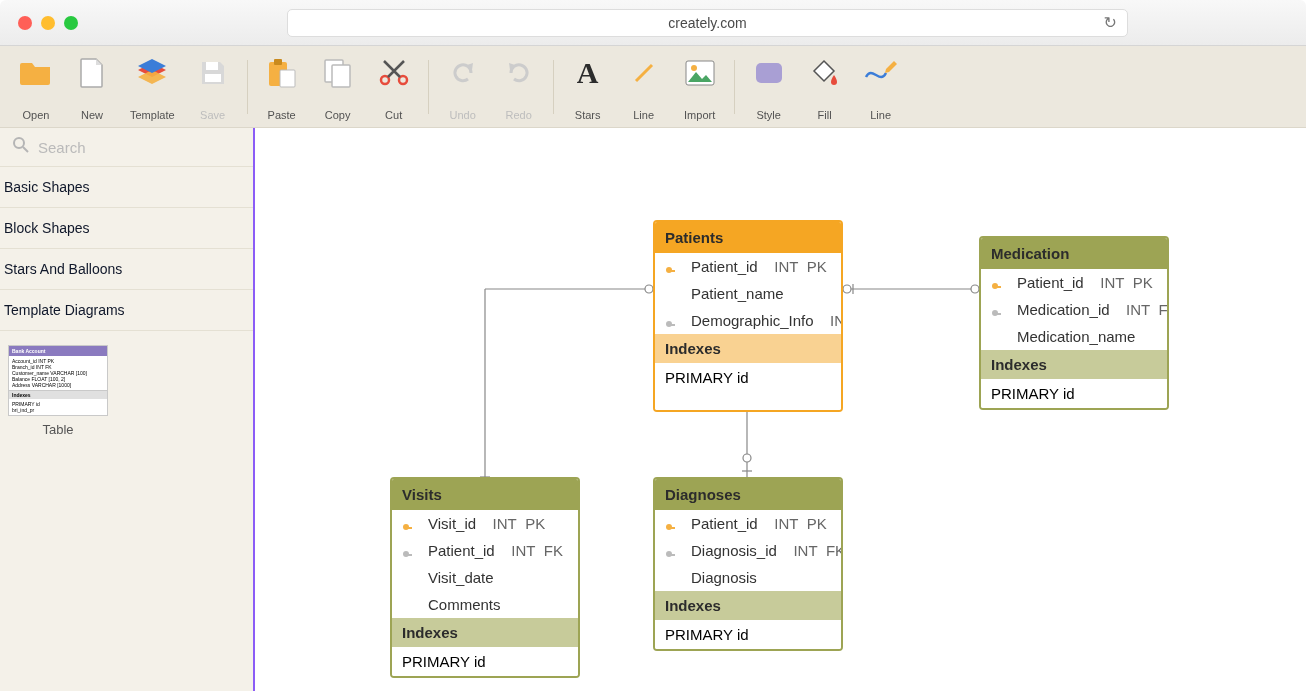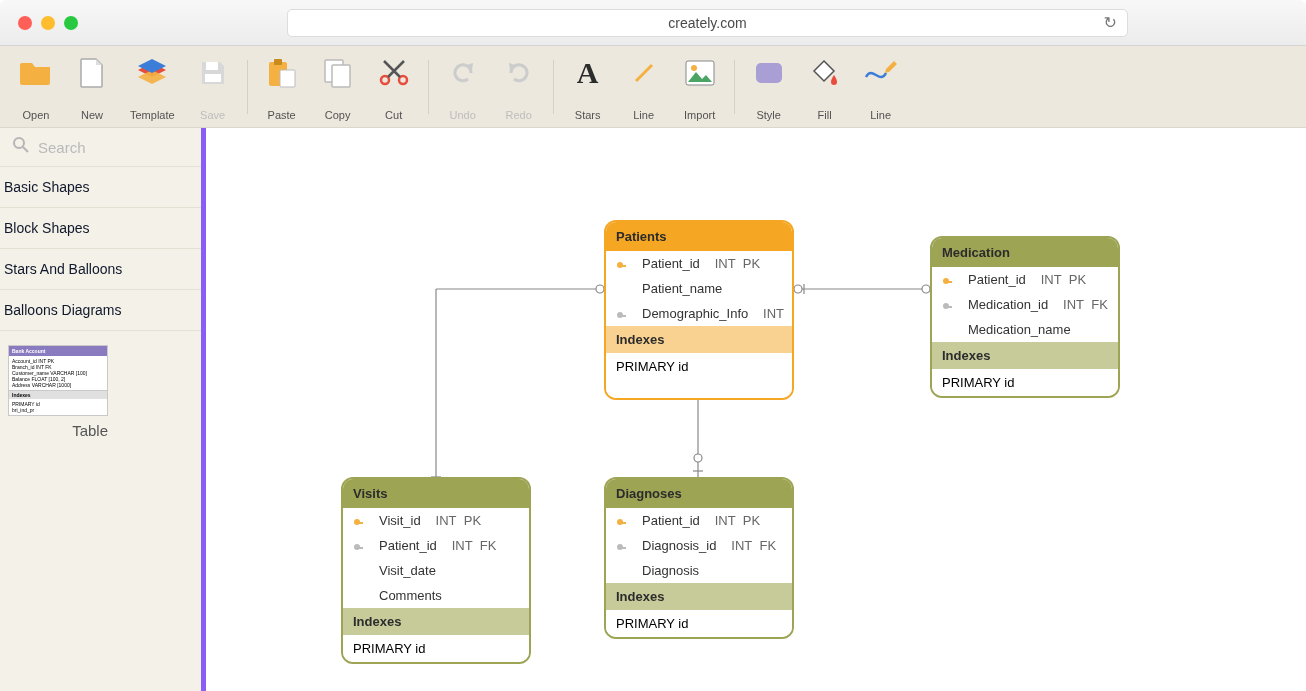--- a/index.html
+++ b/index.html
@@ -12,34 +12,34 @@
 .address-bar{flex:1;margin:0 160px 0 200px;background:#fff;border-radius:5px;height:28px;display:flex;align-items:center;justify-content:center;color:#4a4a4a;font-size:14px;border:1px solid #ddd;position:relative}
 .reload-icon{position:absolute;right:10px;color:#777;font-size:16px}
 .toolbar{height:82px;background:#ece8de;border-bottom:1px solid #dcd7ca;display:flex;align-items:center;padding:0 8px}
 .tool-group{display:flex;gap:0}
 .tool-sep{width:1px;height:54px;background:#d6d0c0;margin:0 6px;align-self:center}
 .tool-btn{display:flex;flex-direction:column;align-items:center;justify-content:center;padding:6px 10px 4px;cursor:pointer;min-width:48px}
 .tool-icon{width:36px;height:36px;display:flex;align-items:center;justify-content:center}
 .tool-label{font-size:11px;color:#525252;margin-top:18px}
 .disabled .tool-label{color:#bdbdbd}
 .app-body{display:flex;height:calc(691px - 46px - 82px)}
-.sidebar{width:206px;background:#f4f1e9;border-right:5px solid #8b5cf6;display:flex;flex-direction:column}
+.sidebar{width:255px;background:#f4f1e9;border-right:2px solid #8b5cf6;display:flex;flex-direction:column}
 .search-row{display:flex;align-items:center;padding:8px 12px;border-bottom:1px solid #e4e0d3}
 .search-input{flex:1;border:none;background:transparent;font-size:15px;color:#bababa;outline:none;margin-left:8px}
 .search-input::placeholder{color:#bababa}
 .side-item{padding:12px 4px;border-bottom:1px solid #e4e0d3;font-size:14px;color:#0f172a;cursor:pointer}
 .shape-preview{padding:14px 8px;display:flex;flex-direction:column;align-items:flex-start}
 .shape-thumb{width:100px;border:1px solid #c9c9c9;background:#fff;font-size:5px;line-height:1.2}
 .shape-thumb-head{background:#8a7abf;color:#fff;padding:2px 3px;font-weight:bold}
 .shape-thumb-body{padding:2px 3px;border-bottom:1px solid #c9c9c9}
 .shape-thumb-idx{background:#e0e0e0;padding:1px 3px;font-weight:bold}
 .shape-thumb-foot{padding:2px 3px}
-.shape-label{font-size:15px;color:#555;margin-top:6px;text-align:right;width:100px}
+.shape-label{font-size:13px;color:#555;margin-top:6px;text-align:center;width:100px}
 .canvas{flex:1;position:relative;background:#fff}
-.db-table{position:absolute;border-radius:12px;overflow:hidden;font-size:13px}
+.db-table{position:absolute;border-radius:4px;overflow:hidden;font-size:15px}
 .db-head{padding:7px 10px;font-weight:bold}
 .db-row{padding:5px 10px;display:flex;align-items:center;gap:16px;background:#fff}
 .db-key{width:10px;height:10px;flex-shrink:0}
 .db-field{flex:1;color:#333}
 .db-type{color:#666;margin-left:4px}
 .db-idx-head{padding:6px 10px;font-weight:bold}
 .db-idx-row{padding:6px 10px;background:#fff}
 .t-green{border:2px solid #9da454}
 .t-green .db-head{background:#9da454;color:#2c2c2c}
 .t-green .db-idx-head{background:#c7cb9a;color:#2c2c2c}
@@ -218,21 +218,21 @@
     <div class="search-row">
       <span><svg width="18" height="18" viewBox="0 0 18 18">
             <circle fill="none" stroke="#b5b5b5" stroke-width="2" cx="7" cy="7" r="5"></circle>
             <line stroke="#b5b5b5" stroke-width="2" x1="11" y1="11" x2="16" y2="16"></line>
           </svg></span>
       <input class="search-input" placeholder="Search" style="">
     </div>
     <div class="side-item">Basic Shapes</div>
     <div class="side-item">Block Shapes</div>
     <div class="side-item">Stars And Balloons</div>
-    <div class="side-item">Balloons Diagrams</div>
+    <div class="side-item">Template Diagrams</div>
     <div class="shape-preview">
       <div class="shape-thumb">
         <div class="shape-thumb-head">Bank Account</div>
         <div class="shape-thumb-body">
           <div>Account_id INT PK</div>
           <div>Branch_id INT FK</div>
           <div>Customer_name VARCHAR [100]</div>
           <div>Balance FLOAT [100, 2]</div>
           <div>Address VARCHAR [1000]</div>
         </div>

